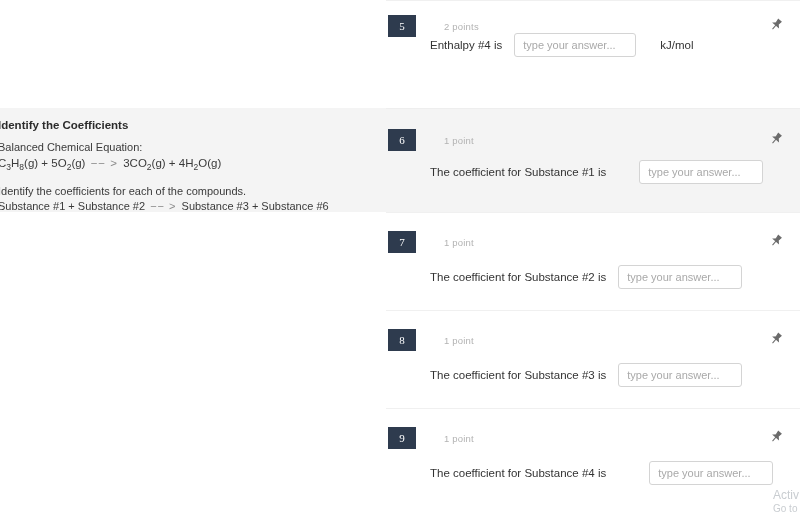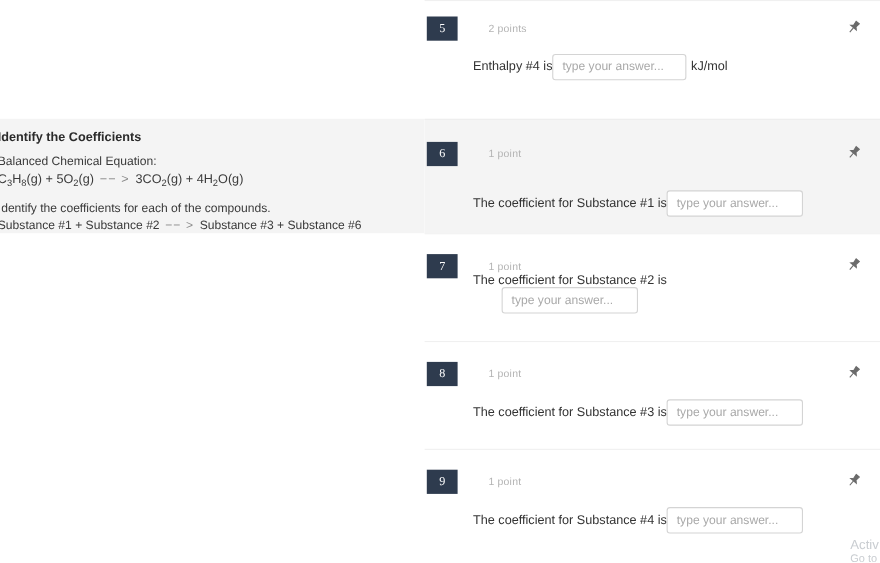--- a/index.html
+++ b/index.html
@@ -87,47 +87,47 @@
   .pin {
     position: absolute;
     right: 16px; top: 16px;
     width: 16px; height: 16px;
     cursor: pointer;
   }
   .pin svg { display: block; }
 
   .qbody {
     position: absolute;
-    left: 44px; top: 48px;
+    left: 44px; top: 32px;
     display: flex;
     align-items: center;
   }
   .qlabel {
     font-size: 11.5px;
     color: #333333;
     white-space: nowrap;
   }
   .ansbox {
-    margin-left: 0;
+    margin-left: 12px;
     height: 24px;
     background: #ffffff;
     border: 1px solid #d4d4d4;
     border-radius: 3px;
     display: flex;
     align-items: center;
     padding: 0 8px;
     font-size: 11px;
     color: #a9a9a9;
     cursor: text;
     user-select: none;
   }
   .ansbox.w-enthalpy { width: 122px; }
   .ansbox.w-coef { width: 124px; }
   .unit {
-    margin-left: 4px;
+    margin-left: 24px;
     font-size: 11.5px;
     color: #333333;
     white-space: nowrap;
   }
 
   
   .watermark {
     position: absolute;
     left: 773px; top: 488px;
     width: 60px;
@@ -193,40 +193,40 @@
         <div class="qpoints">1 point</div>
       </div>
       <div class="pin" style="top:22px;">
         <svg width="16" height="16" viewBox="0 0 16 16">
           <g transform="rotate(40 8 8)" fill="none" stroke="#6b6b6b" stroke-width="1.1">
             <path d="M6.2 2.2 L9.8 2.2 L9.3 6.2 L11.2 8.1 L4.8 8.1 L6.7 6.2 Z" fill="#6b6b6b"></path>
             <line x1="8" y1="8.1" x2="8" y2="13.4" stroke-width="1"></line>
           </g>
         </svg>
       </div>
-      <div class="qbody" style="top:64px;">
+      <div class="qbody" style="top:51px;gap:21px;">
         <span class="qlabel">The coefficient for Substance #1 is</span>
         <div class="ansbox w-coef">type your answer...</div>
       </div>
     </div>
 
     <div class="qblock" style="height:98px;">
       <div class="qhead" style="top:18px;">
         <div class="qnum">7</div>
         <div class="qpoints">1 point</div>
       </div>
       <div class="pin" style="top:20px;">
         <svg width="16" height="16" viewBox="0 0 16 16">
           <g transform="rotate(40 8 8)" fill="none" stroke="#6b6b6b" stroke-width="1.1">
             <path d="M6.2 2.2 L9.8 2.2 L9.3 6.2 L11.2 8.1 L4.8 8.1 L6.7 6.2 Z" fill="#6b6b6b"></path>
             <line x1="8" y1="8.1" x2="8" y2="13.4" stroke-width="1"></line>
           </g>
         </svg>
       </div>
-      <div class="qbody" style="top:36px;flex-direction:column;">
+      <div class="qbody" style="top:52px;">
         <span class="qlabel">The coefficient for Substance #2 is</span>
         <div class="ansbox w-coef">type your answer...</div>
       </div>
     </div>
 
     <div class="qblock" style="height:98px;">
       <div class="qhead" style="top:18px;">
         <div class="qnum">8</div>
         <div class="qpoints">1 point</div>
       </div>
@@ -250,21 +250,21 @@
         <div class="qpoints">1 point</div>
       </div>
       <div class="pin" style="top:20px;">
         <svg width="16" height="16" viewBox="0 0 16 16">
           <g transform="rotate(40 8 8)" fill="none" stroke="#6b6b6b" stroke-width="1.1">
             <path d="M6.2 2.2 L9.8 2.2 L9.3 6.2 L11.2 8.1 L4.8 8.1 L6.7 6.2 Z" fill="#6b6b6b"></path>
             <line x1="8" y1="8.1" x2="8" y2="13.4" stroke-width="1"></line>
           </g>
         </svg>
       </div>
-      <div class="qbody" style="top:52px;">
+      <div class="qbody" style="top:52px;gap:31px;">
         <span class="qlabel">The coefficient for Substance #4 is</span>
         <div class="ansbox w-coef">type your answer...</div>
       </div>
     </div>
 
   </div>
 
   <div class="watermark">
     <div class="wm1">Activ</div>
     <div class="wm2">Go to</div>

